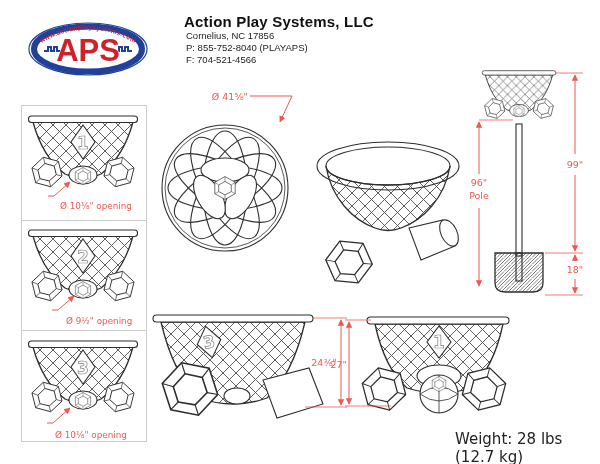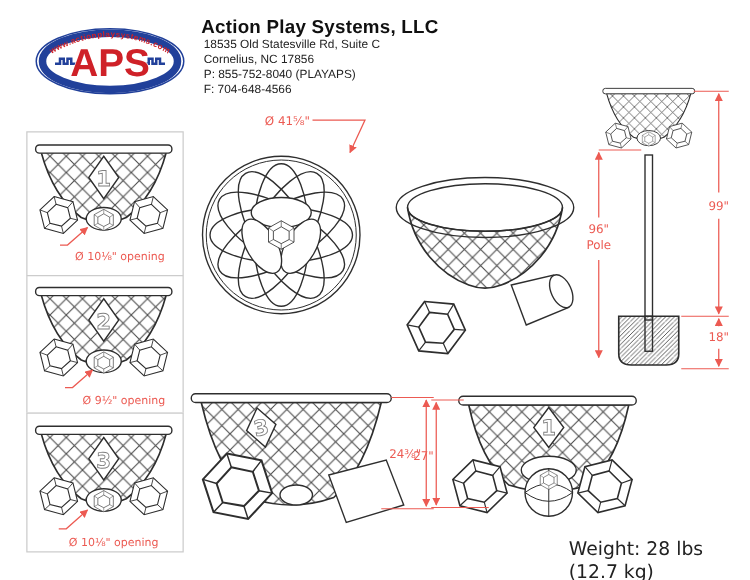--- a/index.html
+++ b/index.html
@@ -1,21 +1,21 @@
 <!DOCTYPE html>
 <html style="--accent: #ec5a52; --line: #2e2e2e; --logoRed: #cf2128; --logoBlue: #21409a; --panelBorder: #cccccc;"><head>
 <meta charset="utf-8">
 <title>Spec Sheet</title>
 <style>
   html,body{margin:0;padding:0;background:#fff;}
   .page{position:relative;width:600px;height:464px;background:#fff;overflow:hidden;
         font-family:"Liberation Sans",sans-serif;}
   svg{display:block;overflow:visible;}
   
-  .hdr{position:absolute;left:161px;top:13px;}
+  .hdr{position:absolute;left:184px;top:13px;}
   .co{font-size:15px;font-weight:bold;color:#101010;letter-spacing:.2px;}
   .ad{font-size:9.5px;color:#222;line-height:12px;margin-left:2px;}
   
   .cell{position:absolute;left:21px;width:126px;border:1px solid var(--panelBorder);
         background:#fff;box-sizing:border-box;}
   .figwrap{position:absolute;left:5px;top:6px;}
   .openlbl{position:absolute;color:var(--accent);font-family:"DejaVu Sans",sans-serif;
            font-size:8.8px;white-space:nowrap;}
   .wt{position:absolute;left:455px;top:430px;font-family:"DejaVu Sans",sans-serif;
       font-size:15px;color:#222;}
@@ -77,24 +77,23 @@
     </text>
     <rect x="8" y="30" width="4" height="4" transform="rotate(45 10 32)" fill="var(--logoBlue)"></rect>
     <rect x="112" y="30" width="4" height="4" transform="rotate(45 114 32)" fill="var(--logoBlue)"></rect>
     <path d="M18,39 h4 v-4 h3 v4 h3 v-4 h3 v4 h4" fill="none" stroke="var(--logoBlue)" stroke-width="2"></path>
     <path d="M89,39 h4 v-4 h3 v4 h3 v-4 h3 v4 h4" fill="none" stroke="var(--logoBlue)" stroke-width="2"></path>
     <text x="62" y="49" text-anchor="middle" font-size="31" font-weight="bold" font-family="Liberation Sans,sans-serif" fill="var(--logoRed)" stroke="#fff" stroke-width="1" paint-order="stroke">APS</text>
   </svg>
 
   <div class="hdr">
     <div class="co">Action Play Systems, LLC</div>
-    <div class="ad">18535 Old Statesville Rd, Suite C</div>
     <div class="ad">Cornelius, NC 17856</div>
     <div class="ad">P: 855-752-8040 (PLAYAPS)</div>
-    <div class="ad">F: 704-648-4566</div>
+    <div class="ad">F: 704-521-4566</div>
   </div>
 
   <div class="cell" style="top:105px;height:116px;">
     <svg class="figwrap" width="112" height="86" viewBox="0 0 112 86">
       <use href="#sym-basket" width="112" height="86"></use>
       <polygon points="56,13 68,30 56,47 44,30" class="shape"></polygon>
       <text x="56" y="37" text-anchor="middle" font-size="17" class="num">1</text>
       <path d="M21,84 h6 l16,-14" class="dim" marker-end="url(#arr)"></path>
     </svg>
     <div class="openlbl" style="left:38px;top:95px;">Ø 10⅛" opening</div>

